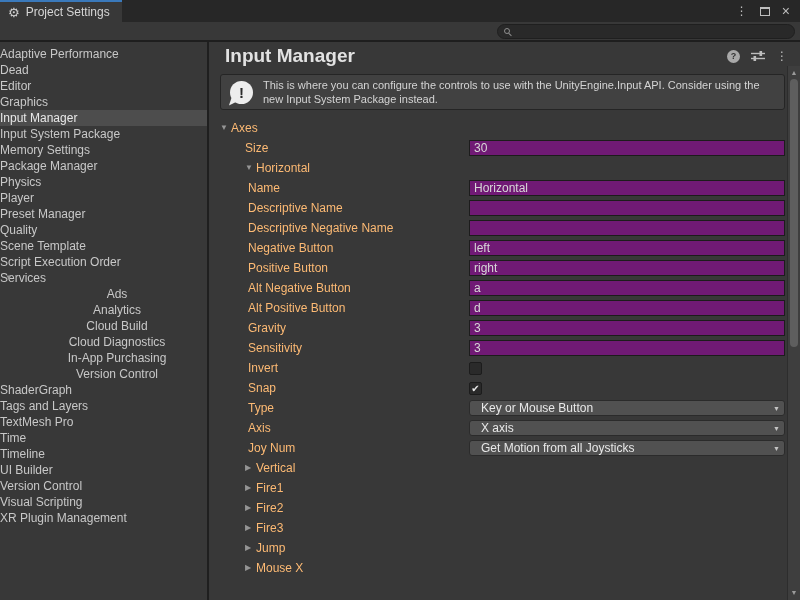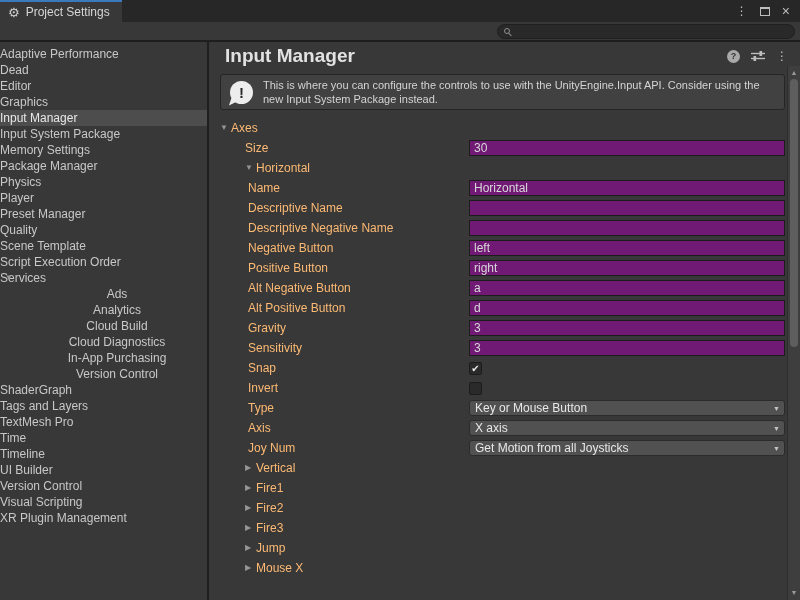--- a/index.html
+++ b/index.html
@@ -51,21 +51,21 @@
   .prow { height:20px; display:flex; align-items:center; padding-right:2px; }
   .prow.ind0 { padding-left:11px; }
   .prow.ind1 { padding-left:36px; }
   .prow.ind2 { padding-left:39px; }
   .tri { width:11px; flex:none; font-size:8px; color:#959595; line-height:1; }
   .plabel { flex:1; color:#fdba74; white-space:nowrap; overflow:hidden; }
   .pvalue { width:316px; flex:none; display:flex; align-items:center; }
   .pfield { width:100%; height:16px; background:#701a75; border:1px solid #1C1C1C; border-radius:0; color:#D8D8D8; font-family:inherit; font-size:12px; padding:0 4px; outline:none; }
   .pcheck { width:13px; height:13px; background:#2A2A2A; border:1px solid #1C1C1C; border-radius:2px; color:#E8E8E8; font-size:10px; line-height:11px; text-align:center; }
   .pdrop { width:100%; height:16px; background:#515151; border:1px solid #2B2B2B; border-radius:3px; display:flex; align-items:center; padding:0 4px 0 5px; }
-  .pdrop-label { flex:1; color:#E8E8E8; white-space:nowrap; overflow:hidden; }
+  .pdrop-label { flex:1; color:#E8E8E8; white-space:nowrap; overflow:hidden;margin-left:6px; }
   .pdrop-arrow { font-size:7px; color:#C4C4C4; flex:none; }
 
   
   .vscroll { position:absolute; right:0; top:24px; bottom:0; width:13px; background:#3E3E3E; border-left:1px solid #2D2D2D; }
   .vs-up, .vs-down { position:absolute; left:0; width:100%; text-align:center; font-size:7px; color:#9A9A9A; height:12px; line-height:12px; }
   .vs-up { top:1px; } .vs-down { bottom:1px; }
   .vs-thumb { position:absolute; left:2px; width:8px; top:13px; height:268px; background:#5E5E5E; border-radius:4px; }
 
   svg { display:block; }
 </style>
@@ -213,29 +213,29 @@
                 <input class="pfield" type="text" value="3" style="">
               </span>
             </div>
             <div class="prow ind2">
               <span class="plabel">Sensitivity</span>
               <span class="pvalue">
                 <input class="pfield" type="text" value="3" style="">
               </span>
             </div>
             <div class="prow ind2">
+              <span class="plabel">Invert</span>
+              <span class="pvalue">
+                <div class="pcheck"></div>
+              </span>
+            </div>
+            <div class="prow ind2">
               <span class="plabel">Snap</span>
               <span class="pvalue">
                 <div class="pcheck checked">✔</div>
-              </span>
-            </div>
-            <div class="prow ind2">
-              <span class="plabel">Invert</span>
-              <span class="pvalue">
-                <div class="pcheck"></div>
               </span>
             </div>
             <div class="prow ind2">
               <span class="plabel">Type</span>
               <span class="pvalue">
                 <div class="pdrop">
                   <span class="pdrop-label">Key or Mouse Button</span>
                   <span class="pdrop-arrow">▼</span>
                 </div>
               </span>

